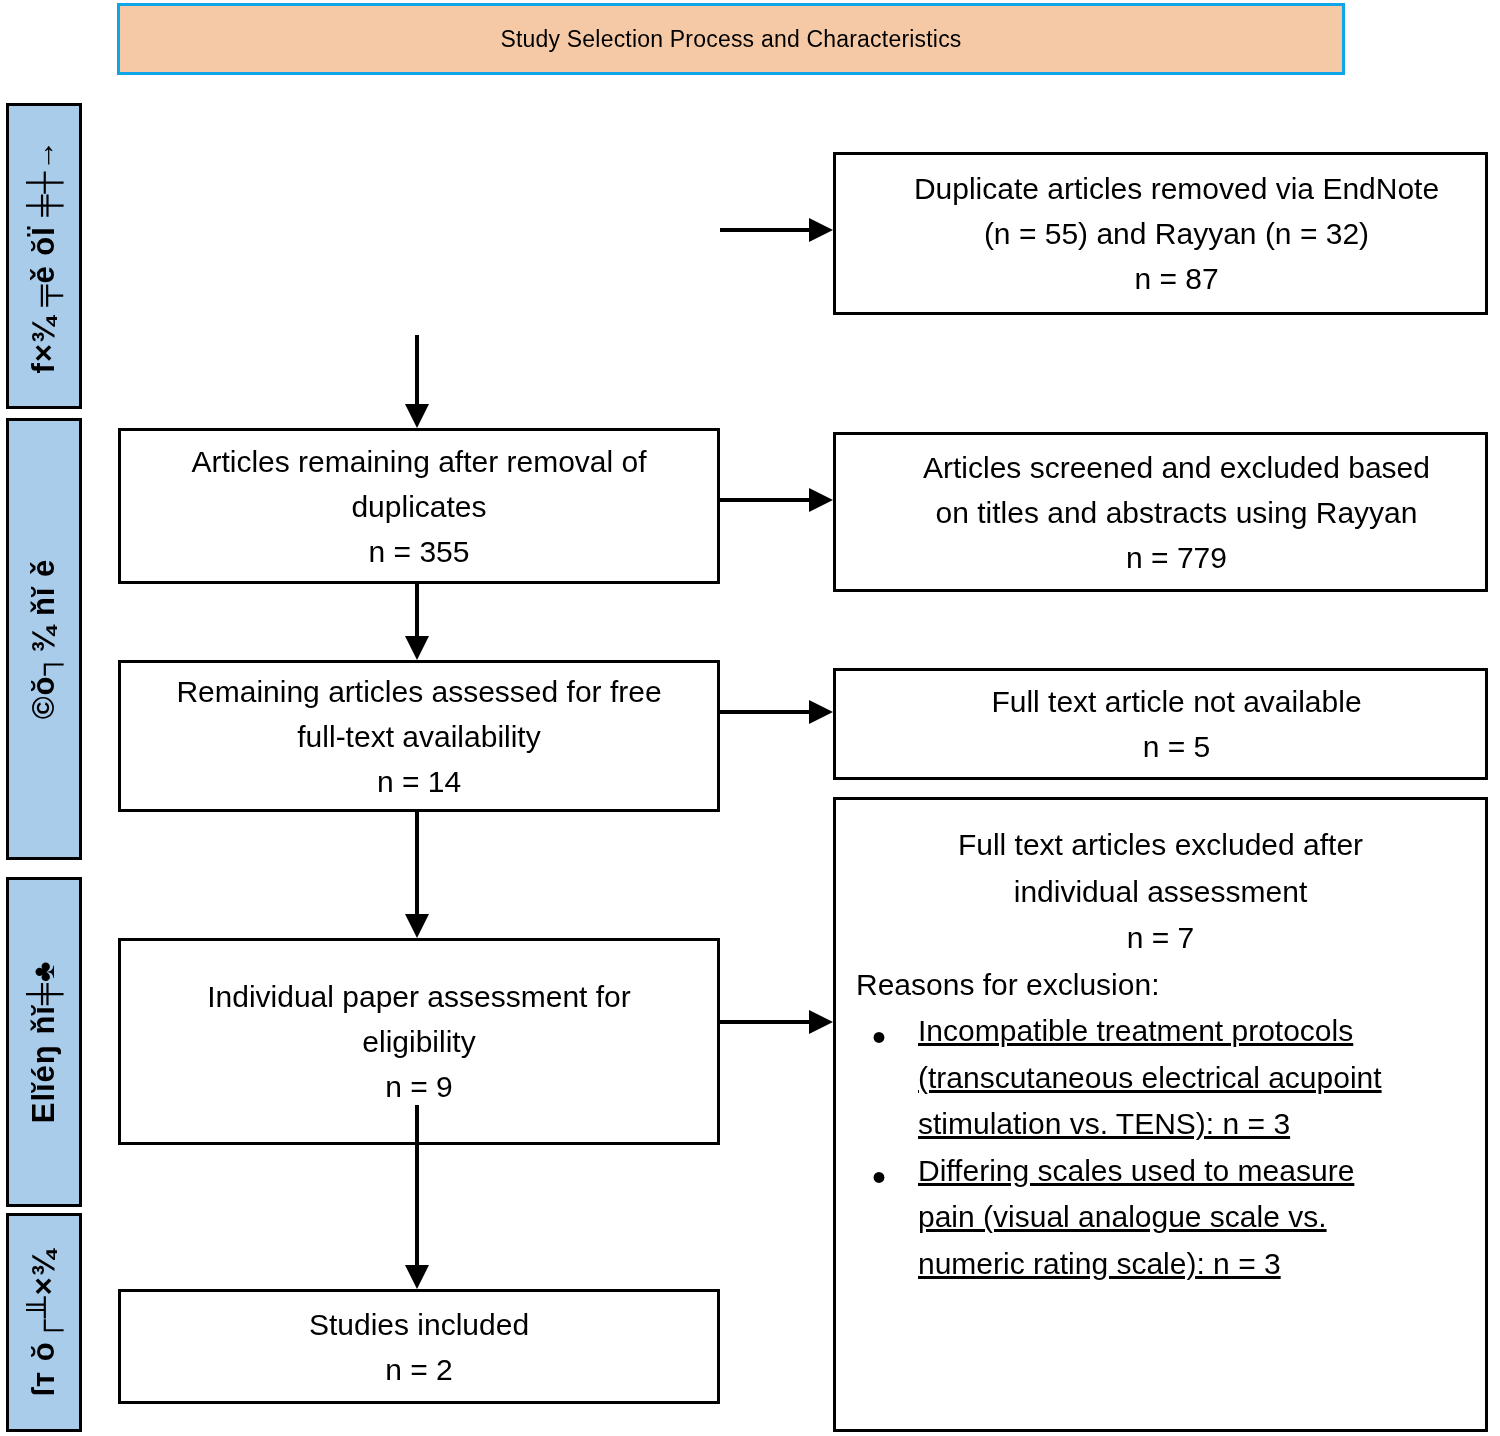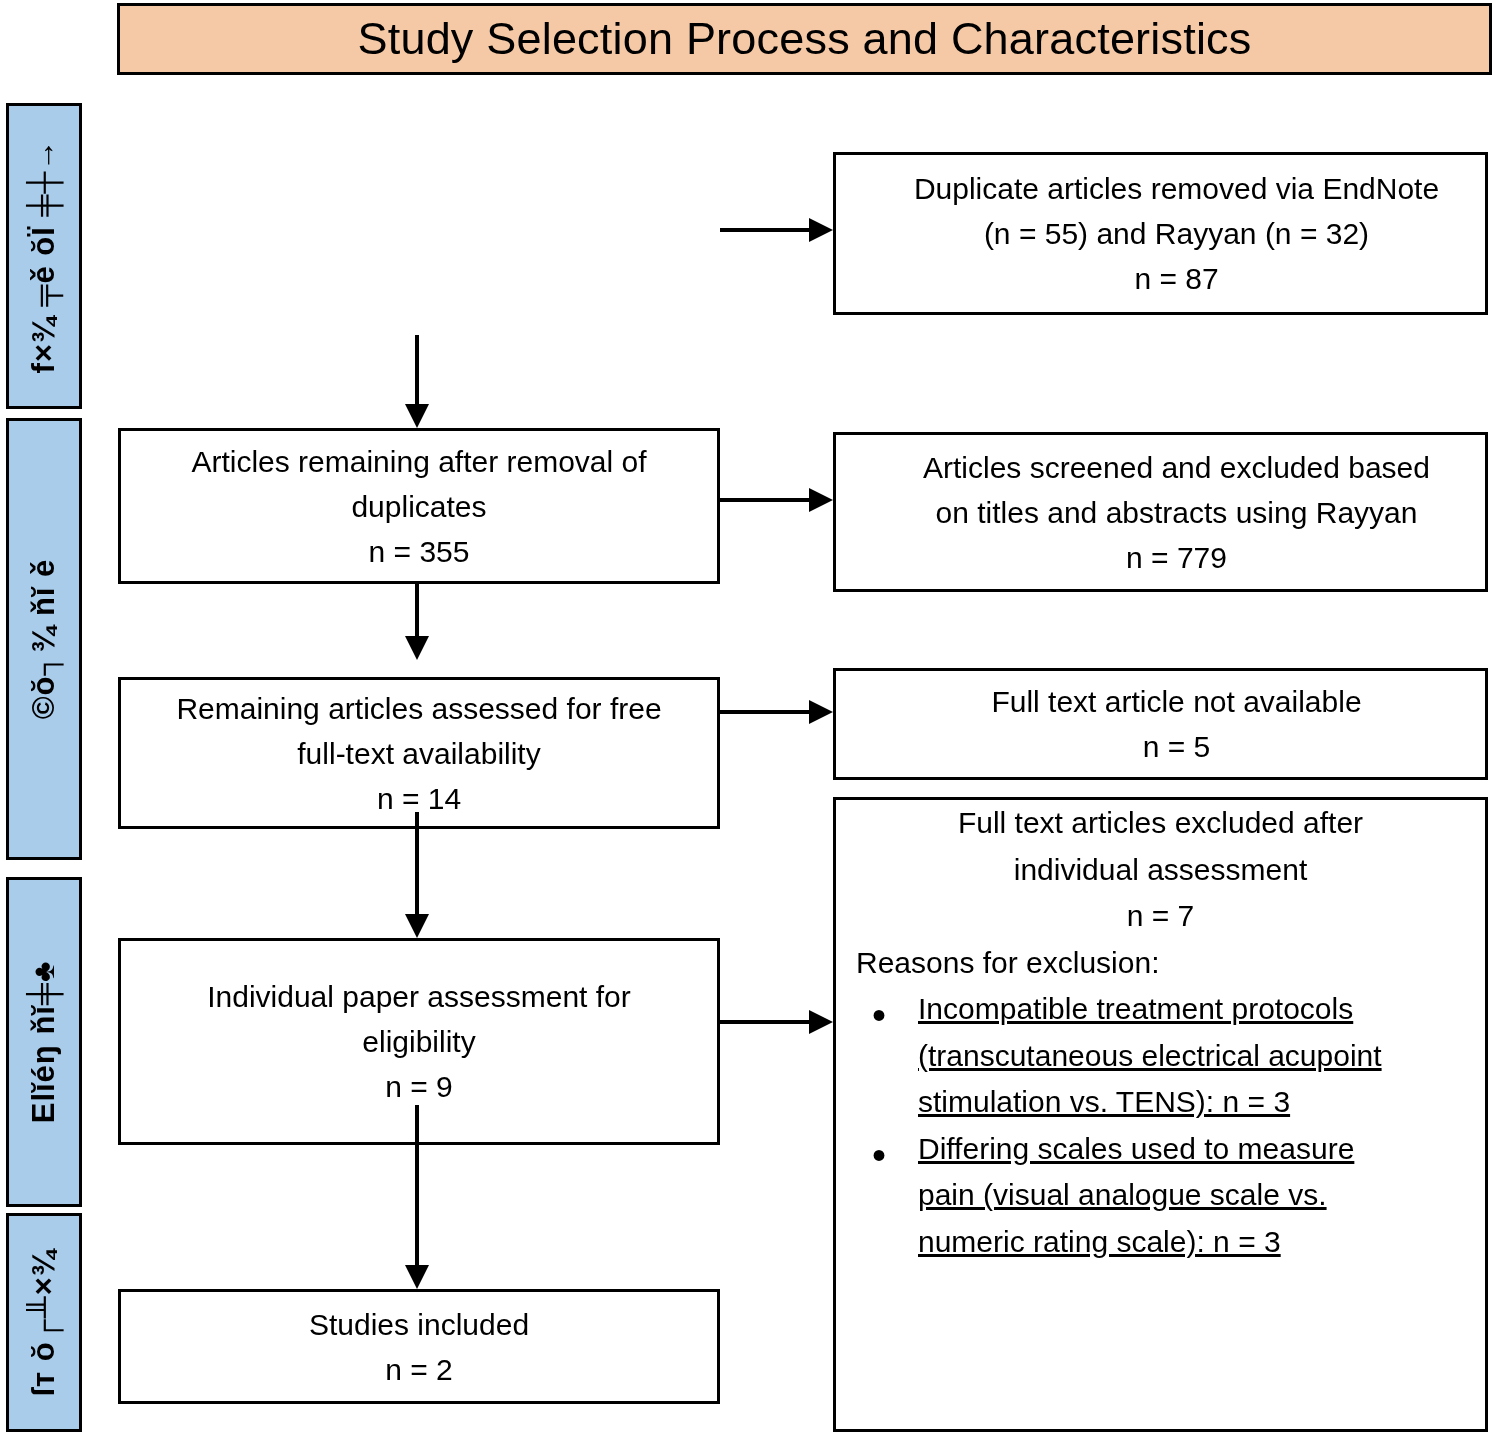--- a/index.html
+++ b/index.html
@@ -6,26 +6,26 @@
   .canvas {
     position: relative;
     width: 1500px;
     height: 1436px;
     background: #ffffff;
     font-family: "Liberation Sans", "DejaVu Sans", sans-serif;
     color: #000;
   }
   .titlebar {
     position: absolute;
-    left: 117px; top: 3px; width: 1375px; height: 72px;
+    left: 117px; top: 3px; width: 1228px; height: 72px;
     background: #F6C9A6;
-    border: 3px solid #000000;
+    border: 3px solid #0ea5e9;
     box-sizing: border-box;
     display: flex; align-items: center; justify-content: center;
-    font-size: 45px;
+    font-size: 23px;
     letter-spacing: 0.2px;
   }
   .sidebox {
     position: absolute;
     left: 6px; width: 76px;
     background: #A9CCEA;
     border: 3px solid #000;
     box-sizing: border-box;
     display: flex; align-items: center; justify-content: center;
     overflow: hidden;
@@ -52,21 +52,21 @@
   .leftcol  { left: 118px; width: 602px; }
   .rightcol { left: 833px; width: 655px; padding-left: 44px; }
   .bigbox {
     position: absolute;
     left: 833px; top: 797px; width: 655px; height: 635px;
     background: #fff;
     border: 3px solid #000;
     box-sizing: border-box;
     font-size: 30px;
     line-height: 1.55;
-    padding: 0 20px 0 20px;
+    padding: 22px 20px 0 20px;
     text-align: left;
   }
   .bigbox-head { text-align: center; white-space: pre-line; }
   .bigbox-reasons { text-align: left; white-space: pre-line; }
   .bigbox-list { list-style: none; margin: 0; padding: 0; text-decoration: underline; }
   .bigbox-list li {
     position: relative;
     padding-left: 62px;
     white-space: pre-line;
   }
@@ -117,21 +117,21 @@
   <div class="sidebox" style="top:877px; height:330px;">
     <span class="sidelabel">Elĭéŋ ňĭ╪♣</span>
   </div>
   <div class="sidebox" style="top:1213px; height:219px;">
     <span class="sidelabel">ſт ŏ┌╨×¾</span>
   </div>
 
   <div class="fbox leftcol" style="top:428px; height:156px;">Articles remaining after removal of
 duplicates
 n = 355</div>
-  <div class="fbox leftcol" style="top:660px; height:152px;margin-top:17px;">Remaining articles assessed for free
+  <div class="fbox leftcol" style="top:660px; height:152px;">Remaining articles assessed for free
 full-text availability
 n = 14</div>
   <div class="fbox leftcol" style="top:938px; height:207px;">Individual paper assessment for
 eligibility
 n = 9</div>
   <div class="fbox leftcol" style="top:1289px; height:115px;">Studies included
 n = 2</div>
 
   <div class="fbox rightcol" style="top:152px; height:163px;">Duplicate articles removed via EndNote
 (n = 55) and Rayyan (n = 32)

